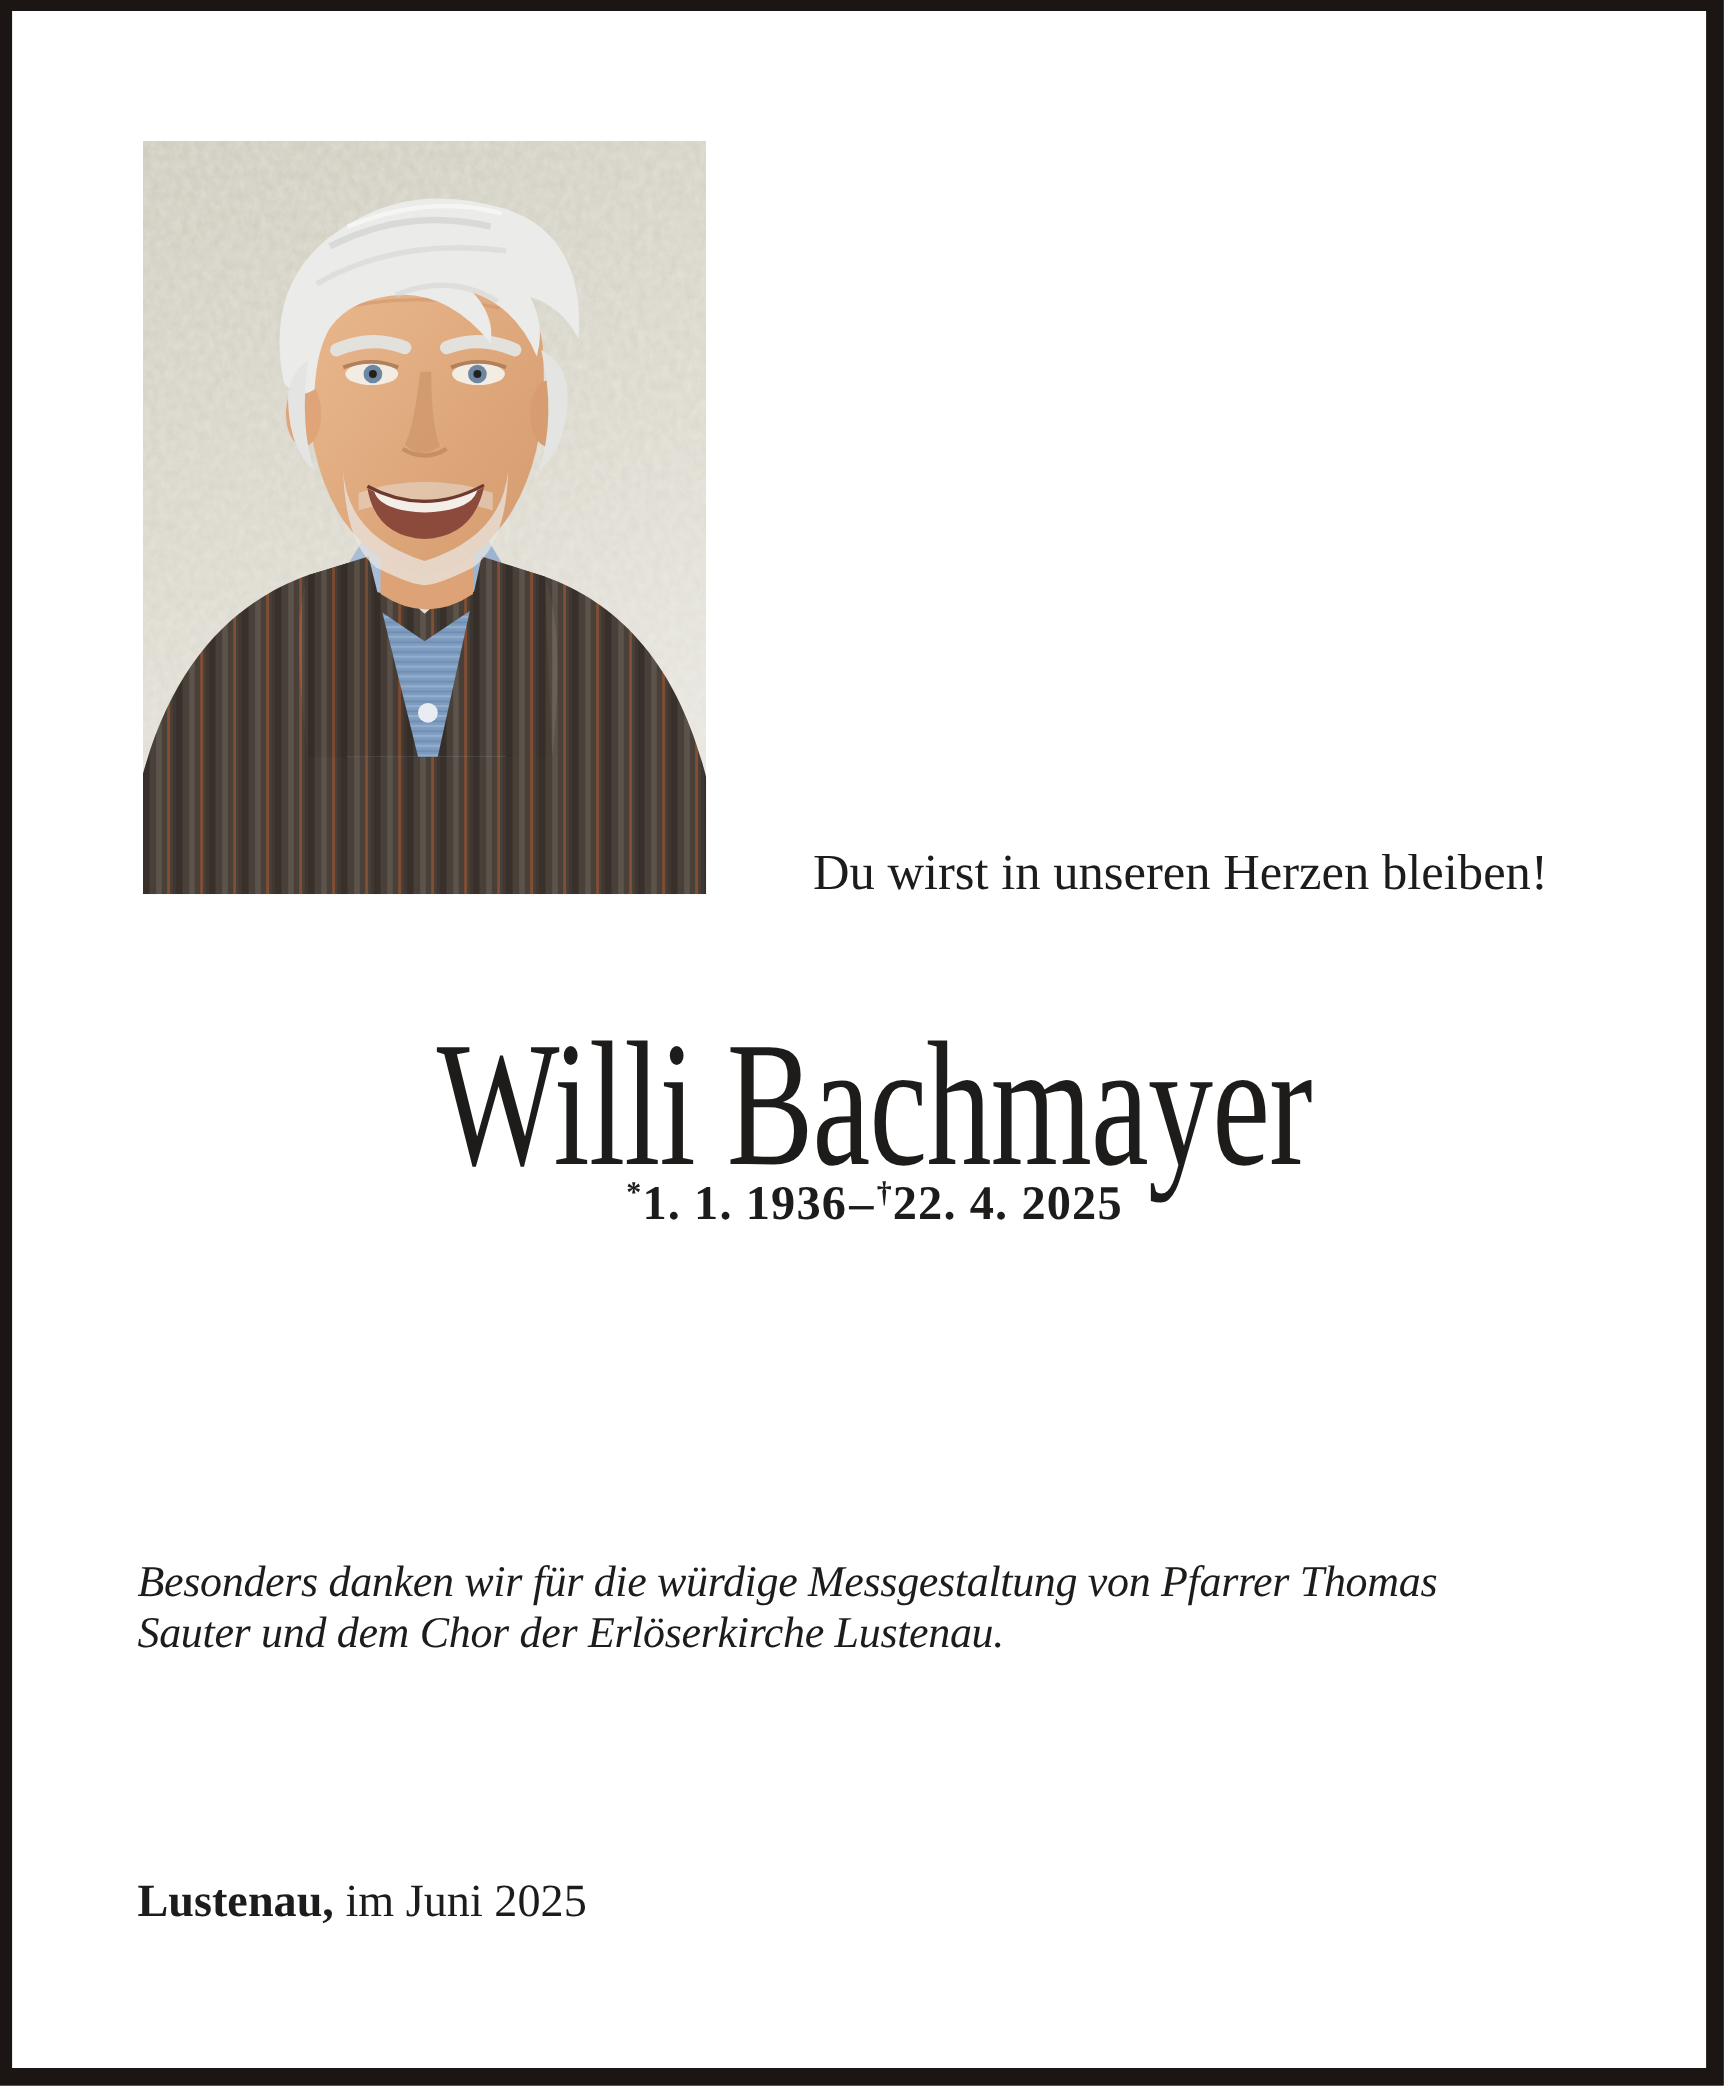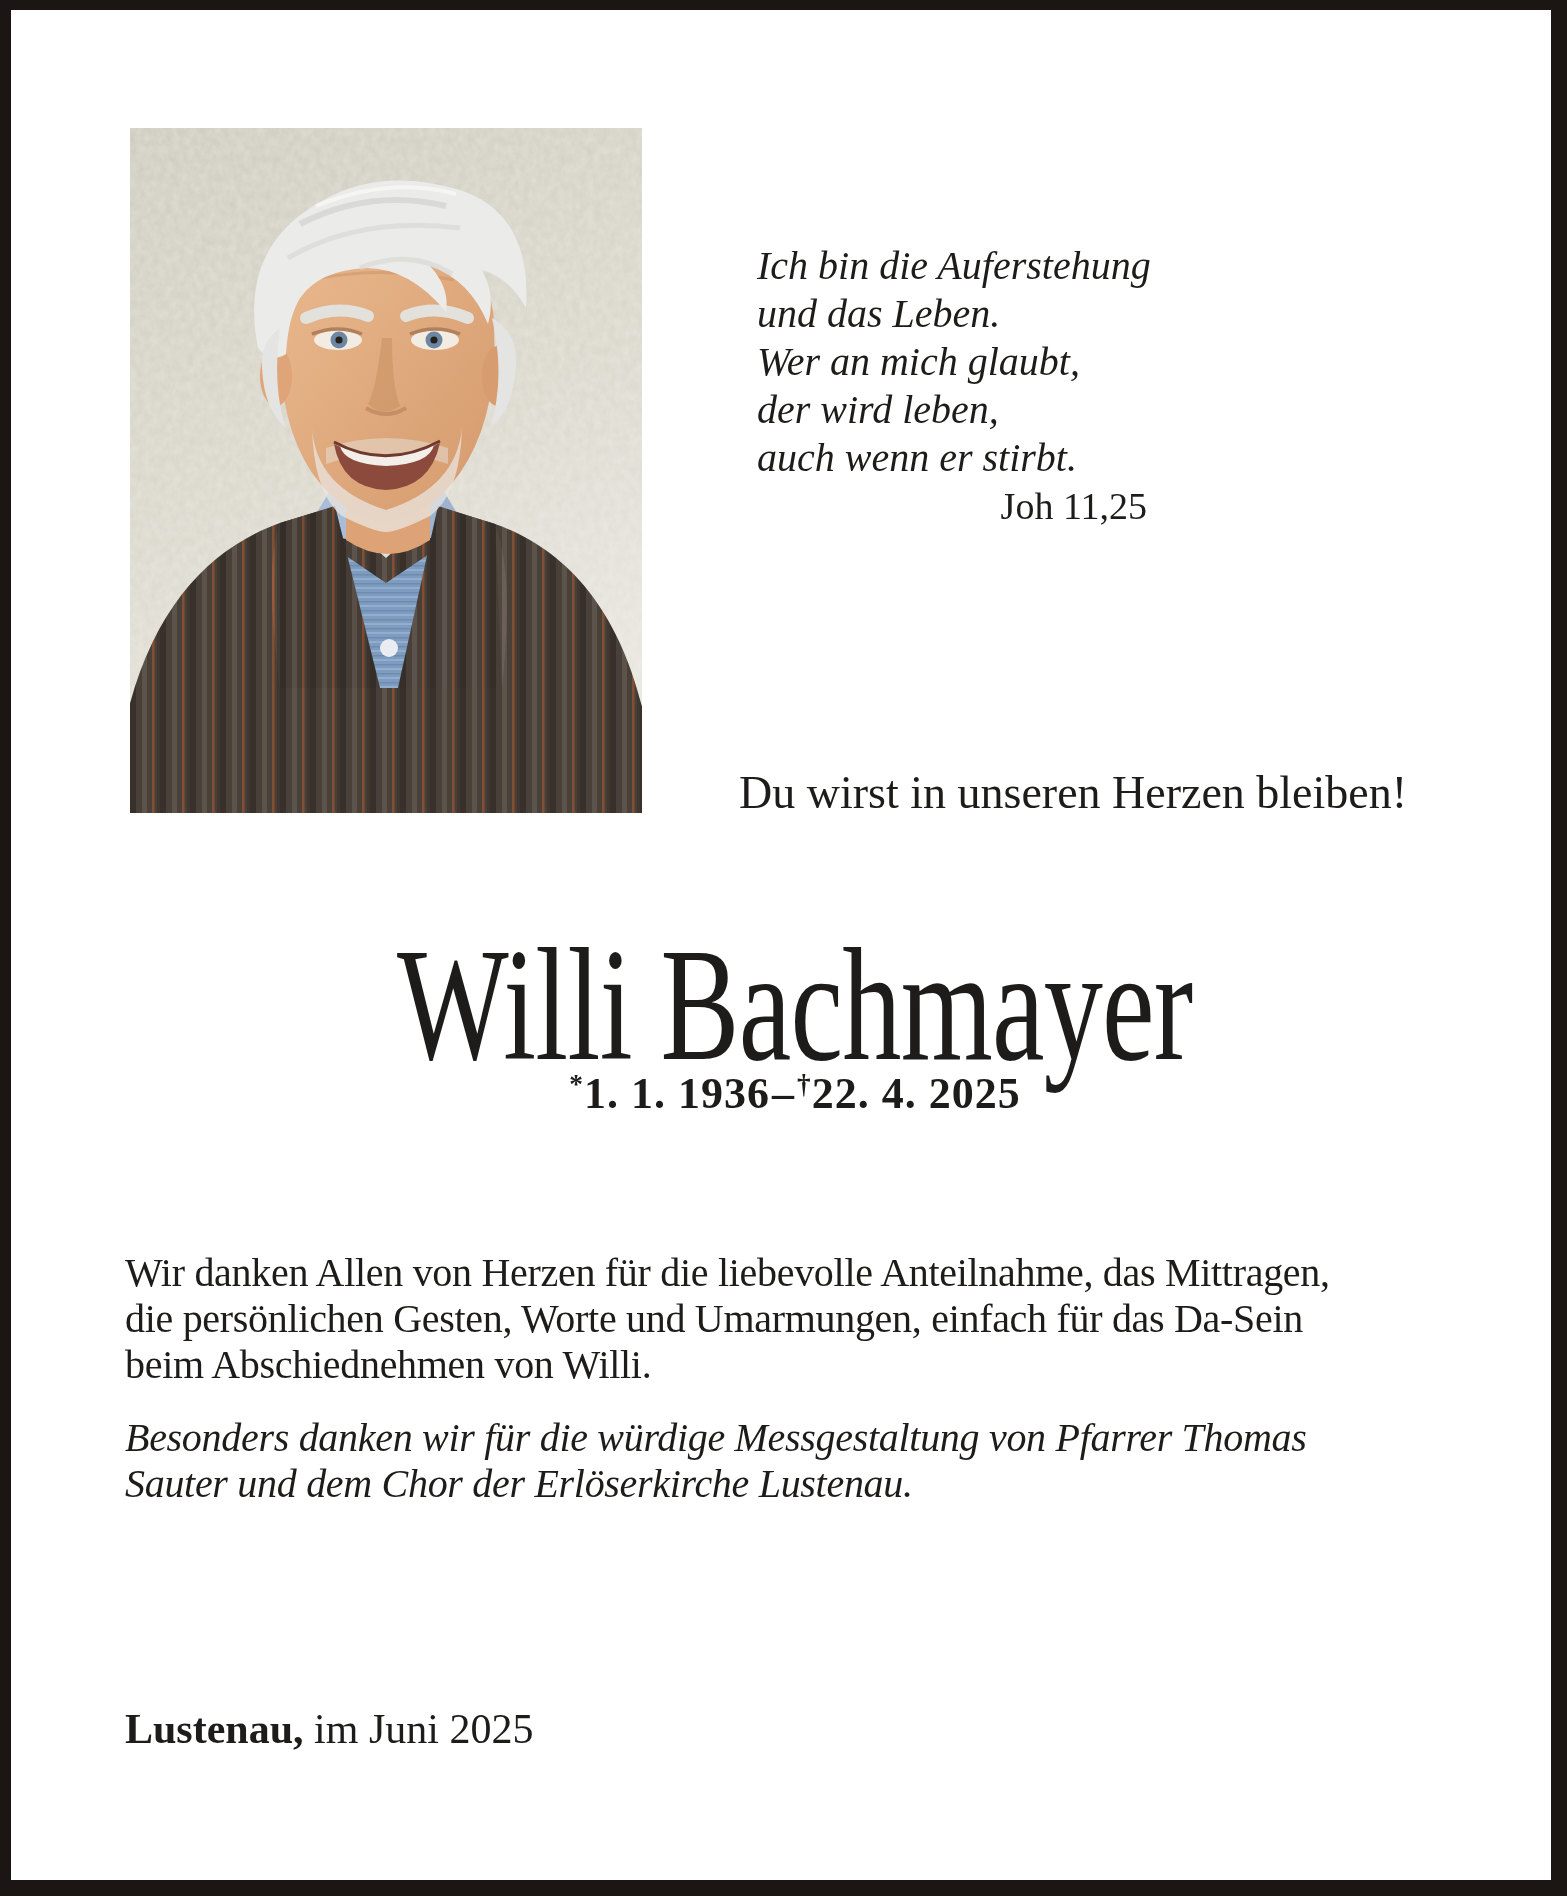--- a/index.html
+++ b/index.html
@@ -166,44 +166,31 @@
         <path d="M 128 220 Q 108 120 190 74 Q 250 38 330 62 Q 402 86 396 180 Q 380 150 352 142 Q 366 168 358 196 Q 340 152 300 138 Q 320 160 316 184 Q 280 140 236 140 Q 190 142 170 170 Q 158 190 156 226 Q 140 236 128 220 Z" fill="#ebebe9"></path>
         <path d="M 150 200 Q 142 260 156 300 Q 134 282 132 240 Q 130 214 150 200 Z" fill="#e4e4e2"></path>
         <path d="M 362 190 Q 376 250 360 300 Q 386 278 386 232 Q 386 204 362 190 Z" fill="#e4e4e2"></path>
         <path d="M 170 96 Q 240 60 316 78" stroke="#d5d5d2" stroke-width="6" fill="none" opacity="0.8"></path>
         <path d="M 158 130 Q 230 88 330 100" stroke="#d8d8d5" stroke-width="5" fill="none" opacity="0.7"></path>
         <path d="M 186 78 Q 260 48 326 66" stroke="#f6f6f5" stroke-width="4" fill="none" opacity="0.9"></path>
         <path d="M 230 140 Q 280 120 322 146" stroke="#d5d5d2" stroke-width="5" fill="none" opacity="0.6"></path>
       </svg>
     </div>
 
-    <div class="quote">
-      <span class="ln">Ich bin die Auferstehung</span>
-      <span class="ln">und das Leben.</span>
-      <span class="ln">Wer an mich glaubt,</span>
-      <span class="ln">der wird leben,</span>
-      <span class="ln">auch wenn er stirbt.</span>
-      <span class="quote-attr">Joh 11,25</span>
-    </div>
 
     <div class="tribute">Du wirst in unseren Herzen bleiben!</div>
 
     <div class="center-col name">
       <span class="squeeze">Willi Bachmayer</span>
     </div>
 
     <div class="center-col dates">
       <span class="sym">*</span><span>1. 1. 1936</span><span class="sep">–</span><span class="sym">†</span><span>22. 4. 2025</span>
     </div>
 
-    <div class="para para1">
-      <span class="ln">Wir danken Allen von Herzen für die liebevolle Anteilnahme, das Mittragen,</span>
-      <span class="ln">die persönlichen Gesten, Worte und Umarmungen, einfach für das Da-Sein</span>
-      <span class="ln">beim Abschiednehmen von Willi.</span>
-    </div>
 
     <div class="para para2">
       <span class="ln">Besonders danken wir für die würdige Messgestaltung von Pfarrer Thomas</span>
       <span class="ln">Sauter und dem Chor der Erlöserkirche Lustenau.</span>
     </div>
 
 
     <div class="closing">
       <span class="place">Lustenau,</span>
       <span class="when">im Juni 2025</span>

